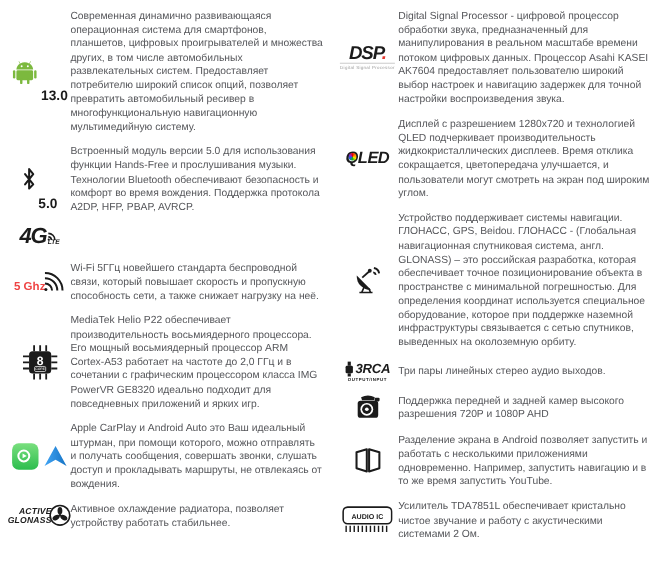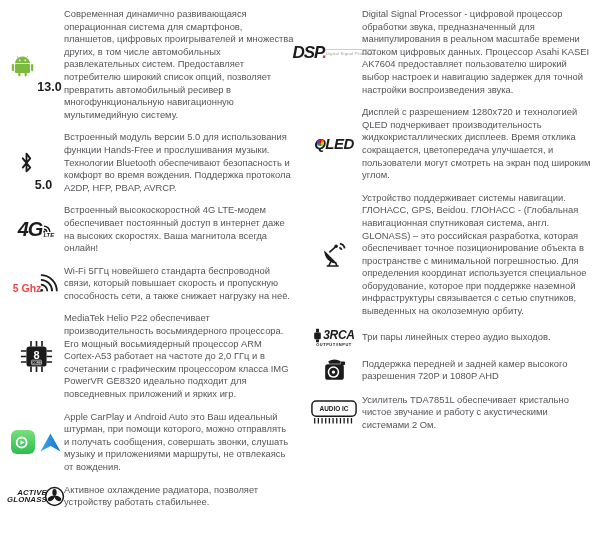--- a/index.html
+++ b/index.html
@@ -19,21 +19,21 @@
   .wifi{display:flex;align-items:flex-start;color:#ef4444;}
   .wifi-label{font-weight:bold;font-size:10.5px;margin-top:9px;}
   .wifi svg{margin-left:-1px;}
   
   .cpwrap{display:flex;align-items:center;gap:4px;}
   .cp{width:24px;height:24px;border-radius:6px;background:linear-gradient(180deg,#79DF7E,#2DBD4E);display:flex;align-items:center;justify-content:center;}
   
   .ac{display:flex;align-items:center;}
   .ac-txt{display:flex;flex-direction:column;align-items:flex-end;font-style:italic;font-weight:800;font-size:7.8px;line-height:7.4px;letter-spacing:.2px;color:#1b1b1b;margin-right:-3px;z-index:1;}
   
-  .dsp{display:flex;flex-direction:row;align-items:center;}
+  .dsp{display:flex;flex-direction:column;align-items:center;}
   .dsp-main{font-style:italic;font-weight:900;font-size:17px;letter-spacing:-1px;color:#1b1b1b;line-height:15px;}
   .dsp-dot{color:#E5382F;}
   .dsp-sub{font-size:4px;color:#9a9a9a;letter-spacing:.3px;border-top:1px solid #cfcfcf;padding-top:1px;margin-top:1px;white-space:nowrap;}
   
   .qled{position:relative;display:inline-block;}
   .qled-txt{font-style:italic;font-weight:900;font-size:15px;letter-spacing:-.5px;color:#1b1b1b;}
   .qled-dot{position:absolute;left:2.5px;top:4.5px;width:7px;height:7px;border-radius:50%;
     background:conic-gradient(#e60000,#ff8a00,#ffe600,#18b318,#1166dd,#8a22cc,#e60000);}
   
   .rca{display:flex;flex-direction:column;align-items:center;color:#1b1b1b;}
@@ -86,21 +86,20 @@
               <g fill="none" stroke="#1b1b1b" stroke-width="1.6">
                 <path d="M1 8 A3 3 0 0 1 4 11"></path>
                 <path d="M1 4.5 A6.5 6.5 0 0 1 7.5 11"></path>
               </g>
               <circle cx="1.3" cy="10.7" r="1.1" fill="#1b1b1b"></circle>
             </svg>
             <span class="fg-sub">LTE</span>
           </span>
         </div>
       </div>
-      <div class="tx">Встроенный высокоскоростной 4G LTE-модем обеспечивает постоянный доступ в интернет даже на высоких скоростях. Ваша магнитола всегда онлайн!</div>
     </div>
 
     <div class="feat">
       <div class="ic">
         <div class="wifi">
           <span class="wifi-label">5 Ghz</span>
           <svg width="19" height="19" viewBox="0 0 22 22">
             <g fill="none" stroke="#1b1b1b" stroke-width="2.1">
               <path d="M1 13.5 A7.5 7.5 0 0 1 8.5 21"></path>
               <path d="M1 8 A13 13 0 0 1 14 21"></path>
@@ -139,21 +138,21 @@
             <defs>
               <linearGradient id="aa-grad" x1="0" y1="0" x2="1" y2="0">
                 <stop offset="0" stop-color="#42A5F5"></stop>
                 <stop offset="1" stop-color="#1573C4"></stop>
               </linearGradient>
             </defs>
             <path d="M12 1.5 L22.5 20.5 L12 14.6 L1.5 20.5 Z" fill="url(#aa-grad)"></path>
           </svg>
         </div>
       </div>
-      <div class="tx">Apple CarPlay и Android Auto это Ваш идеальный штурман, при помощи которого, можно отправлять и получать сообщения, совершать звонки, слушать музыку и приложениями маршруты, не отвлекаясь от вождения.</div>
+      <div class="tx">Apple CarPlay и Android Auto это Ваш идеальный штурман, при помощи которого, можно отправлять и получать сообщения, совершать звонки, слушать доступ и прокладывать маршруты, не отвлекаясь от вождения.</div>
     </div>
 
     <div class="feat">
       <div class="ic">
         <div class="ac">
           <div class="ac-txt">
             <span>ACTIVE</span>
             <span>GLONASS</span>
           </div>
           <svg width="21" height="21" viewBox="0 0 24 24">
@@ -236,20 +235,31 @@
           <rect x="5" y="7" width="18" height="15" rx="2.5" fill="#1b1b1b"></rect>
           <circle cx="13" cy="14.5" r="5.6" fill="#fff"></circle>
           <circle cx="13" cy="14.5" r="4.1" fill="#1b1b1b"></circle>
           <circle cx="13" cy="14.5" r="1.6" fill="#fff"></circle>
           <rect x="19.8" y="4.3" width="4.4" height="3.4" rx="1" fill="#1b1b1b"></rect>
         </svg>
       </div>
       <div class="tx">Поддержка передней и задней камер высокого разрешения 720P и 1080P AHD</div>
     </div>
 
+    <div class="feat">
+      <div class="ic">
+        <svg width="27" height="25" viewBox="0 0 26 24">
+          <g fill="none" stroke="#1b1b1b" stroke-width="1.8" stroke-linejoin="round">
+            <path d="M12 2.2 L3 5 L3 19 L12 21.8 Z"></path>
+            <path d="M14 2.2 L23 5 L23 19 L14 21.8 Z"></path>
+          </g>
+        </svg>
+      </div>
+      <div class="tx">Разделение экрана в Android позволяет запустить и работать с несколькими приложениями одновременно. Например, запустить навигацию и в то же время запустить YouTube.</div>
+    </div>
 
     <div class="feat">
       <div class="ic">
         <svg width="46" height="25" viewBox="0 0 50 27">
           <rect x="1" y="1" width="48" height="16.5" rx="4.5" fill="none" stroke="#1b1b1b" stroke-width="1.6"></rect>
           <text x="25" y="12.3" text-anchor="middle" font-size="7" font-weight="bold" fill="#1b1b1b" font-family="Liberation Sans, sans-serif">AUDIO IC</text>
           <path d="M4 19.5v6 M8 19.5v6 M12 19.5v6 M16 19.5v6 M20 19.5v6 M24 19.5v6 M28 19.5v6 M32 19.5v6 M36 19.5v6 M40 19.5v6 M44 19.5v6" stroke="#1b1b1b" stroke-width="1.4" fill="none"></path>
         </svg>
       </div>
       <div class="tx">Усилитель TDA7851L обеспечивает кристально чистое звучание и работу с акустическими системами 2 Ом.</div>

